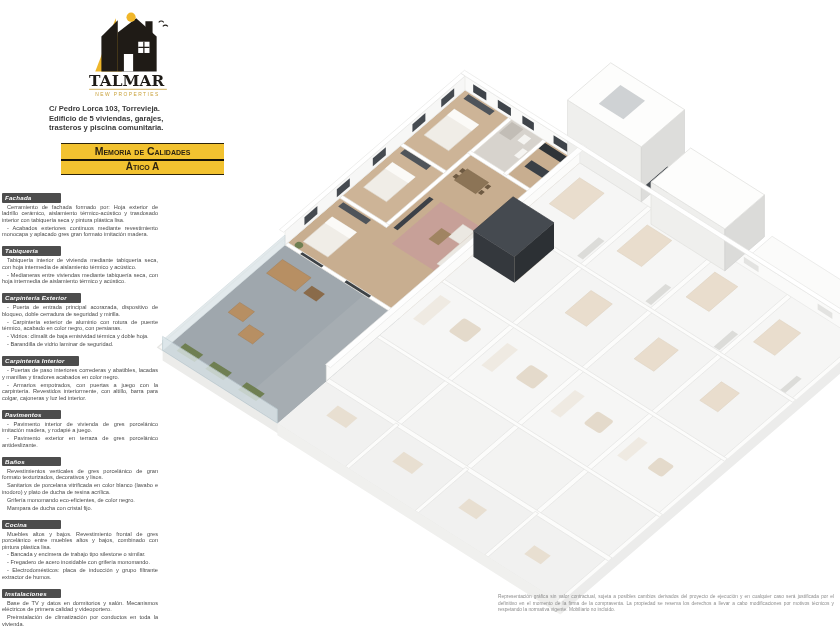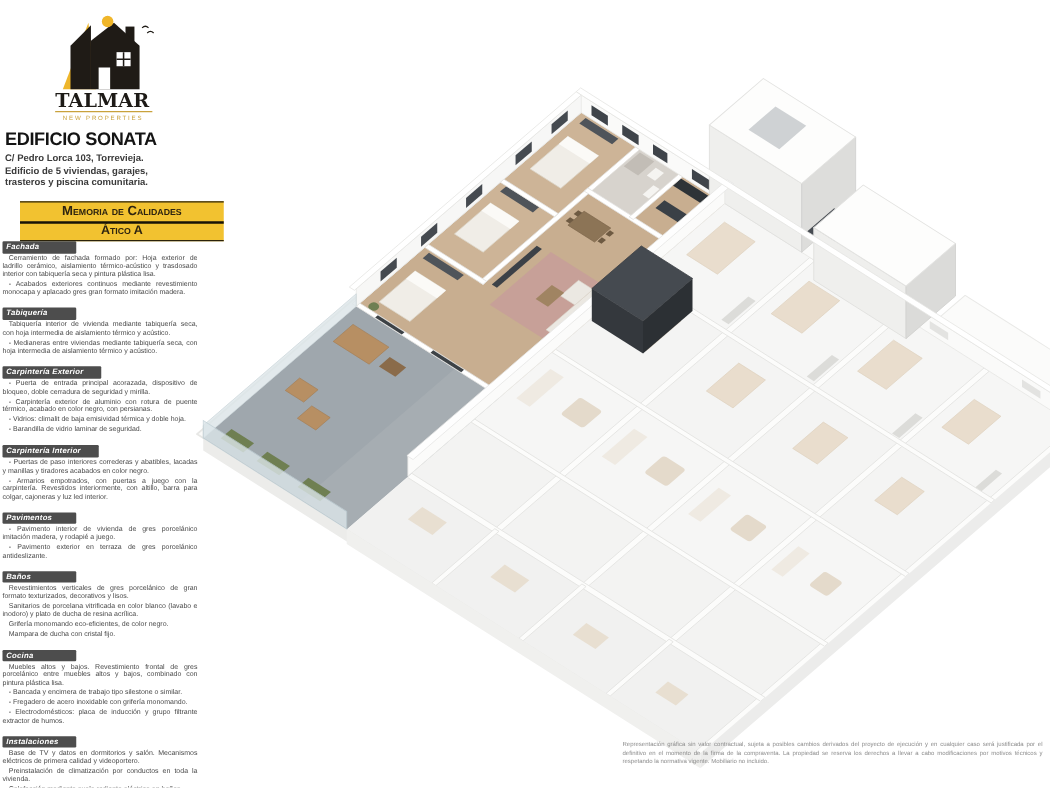--- a/index.html
+++ b/index.html
@@ -3,21 +3,21 @@
 <meta charset="utf-8">
 <style>
   html,body{margin:0;padding:0;}
   body{
     width:840px;height:630px;position:relative;overflow:hidden;
     background:#ffffff;
     font-family:"Liberation Sans","DejaVu Sans",sans-serif;
     -webkit-font-smoothing:antialiased;
   }
   .plan-wrap{position:absolute;inset:0;z-index:0;}
-  .sidebar{position:absolute;left:0;top:0;width:165px;height:490px;z-index:2;background:transparent;}
+  .sidebar{position:absolute;left:0;top:0;width:165px;height:490px;z-index:2;background:transparent;padding-left:45px;}
   .logo-block{width:100%;text-align:center;margin-top:10px;}
   .logo-block svg{display:inline-block;}
   .bldg-block{padding:0 4px;margin-top:2px;}
   .bldg-name{font-size:14.5px;font-weight:bold;color:#141414;letter-spacing:-0.3px;line-height:1.05;}
   .bldg-addr{font-size:7.6px;font-weight:bold;color:#3a3a3a;margin-top:2px;}
   .bldg-desc{font-size:7.6px;font-weight:bold;color:#3a3a3a;width:128px;margin-top:1px;line-height:1.2;}
   .banner{width:163px;margin-top:11px;background:#f2c230;border-top:1px solid #2b2209;margin-left:16px;}
   .banner-row{font-variant:small-caps;font-weight:bold;color:#2e2410;text-align:center;}
   .banner-row.r1{font-size:10.5px;padding:1px 0 2px;border-bottom:2.5px solid #171307;}
   .banner-row.r2{font-size:10px;padding:0 0 2px;border-bottom:1px solid #2b2209;}
@@ -310,21 +310,20 @@
       <rect x="42" y="43" width="9" height="17" fill="#ffffff"></rect>
       <circle cx="49" cy="7" r="4.5" fill="#f0b62a"></circle>
       <path d="M76,12 q2.5,-2.5 5,0 M80,16 q2.5,-2.5 5,0" stroke="#1f1b16" stroke-width="1" fill="none"></path>
       <text x="46" y="74" text-anchor="middle" font-family="DejaVu Serif, serif" font-weight="bold" font-size="15" fill="#1d1a16" letter-spacing="2.5" textLength="76">TALMAR</text>
       <line x1="8" y1="77.5" x2="84" y2="77.5" stroke="#c9a23c" stroke-width="0.8"></line>
       <text x="46" y="84" text-anchor="middle" font-size="4.8" fill="#c9a23c" letter-spacing="2.4" textLength="64">NEW PROPERTIES</text>
     </svg>
   </div>
 
   <div class="bldg-block">
-    <div class="bldg-name">EDIFICIO SONATA</div>
     <div class="bldg-addr">C/ Pedro Lorca 103, Torrevieja.</div>
     <div class="bldg-desc">Edificio de 5 viviendas, garajes, trasteros y piscina comunitaria.</div>
   </div>
 
   <div class="banner">
     <div class="banner-row r1">Memoria de Calidades</div>
     <div class="banner-row r2">Ático A</div>
   </div>
 
   <div class="specs" id="spec-sections"><div class="spec-header">Fachada</div><p class="spec-item">Cerramiento de fachada formado por: Hoja exterior de ladrillo cerámico, aislamiento térmico-acústico y trasdosado interior con tabiquería seca y pintura plástica lisa.</p><p class="spec-item">- Acabados exteriores continuos mediante revestimiento monocapa y aplacado gres gran formato imitación madera.</p><div class="spec-header">Tabiquería</div><p class="spec-item">Tabiquería interior de vivienda mediante tabiquería seca, con hoja intermedia de aislamiento térmico y acústico.</p><p class="spec-item">- Medianeras entre viviendas mediante tabiquería seca, con hoja intermedia de aislamiento térmico y acústico.</p><div class="spec-header">Carpintería Exterior</div><p class="spec-item">- Puerta de entrada principal acorazada, dispositivo de bloqueo, doble cerradura de seguridad y mirilla.</p><p class="spec-item">- Carpintería exterior de aluminio con rotura de puente térmico, acabado en color negro, con persianas.</p><p class="spec-item">- Vidrios: climalit de baja emisividad térmica y doble hoja.</p><p class="spec-item">- Barandilla de vidrio laminar de seguridad.</p><div class="spec-header">Carpintería Interior</div><p class="spec-item">- Puertas de paso interiores correderas y abatibles, lacadas y manillas y tiradores acabados en color negro.</p><p class="spec-item">- Armarios empotrados, con puertas a juego con la carpintería. Revestidos interiormente, con altillo, barra para colgar, cajoneras y luz led interior.</p><div class="spec-header">Pavimentos</div><p class="spec-item">- Pavimento interior de vivienda de gres porcelánico imitación madera, y rodapié a juego.</p><p class="spec-item">- Pavimento exterior en terraza de gres porcelánico antideslizante.</p><div class="spec-header">Baños</div><p class="spec-item">Revestimientos verticales de gres porcelánico de gran formato texturizados, decorativos y lisos.</p><p class="spec-item">Sanitarios de porcelana vitrificada en color blanco (lavabo e inodoro) y plato de ducha de resina acrílica.</p><p class="spec-item">Grifería monomando eco-eficientes, de color negro.</p><p class="spec-item">Mampara de ducha con cristal fijo.</p><div class="spec-header">Cocina</div><p class="spec-item">Muebles altos y bajos. Revestimiento frontal de gres porcelánico entre muebles altos y bajos, combinado con pintura plástica lisa.</p><p class="spec-item">- Bancada y encimera de trabajo tipo silestone o similar.</p><p class="spec-item">- Fregadero de acero inoxidable con grifería monomando.</p><p class="spec-item">- Electrodomésticos: placa de inducción y grupo filtrante extractor de humos.</p><div class="spec-header">Instalaciones</div><p class="spec-item">Base de TV y datos en dormitorios y salón. Mecanismos eléctricos de primera calidad y videoportero.</p><p class="spec-item">Preinstalación de climatización por conductos en toda la vivienda.</p><p class="spec-item">Calefacción mediante suelo radiante eléctrico en baños.</p></div>

